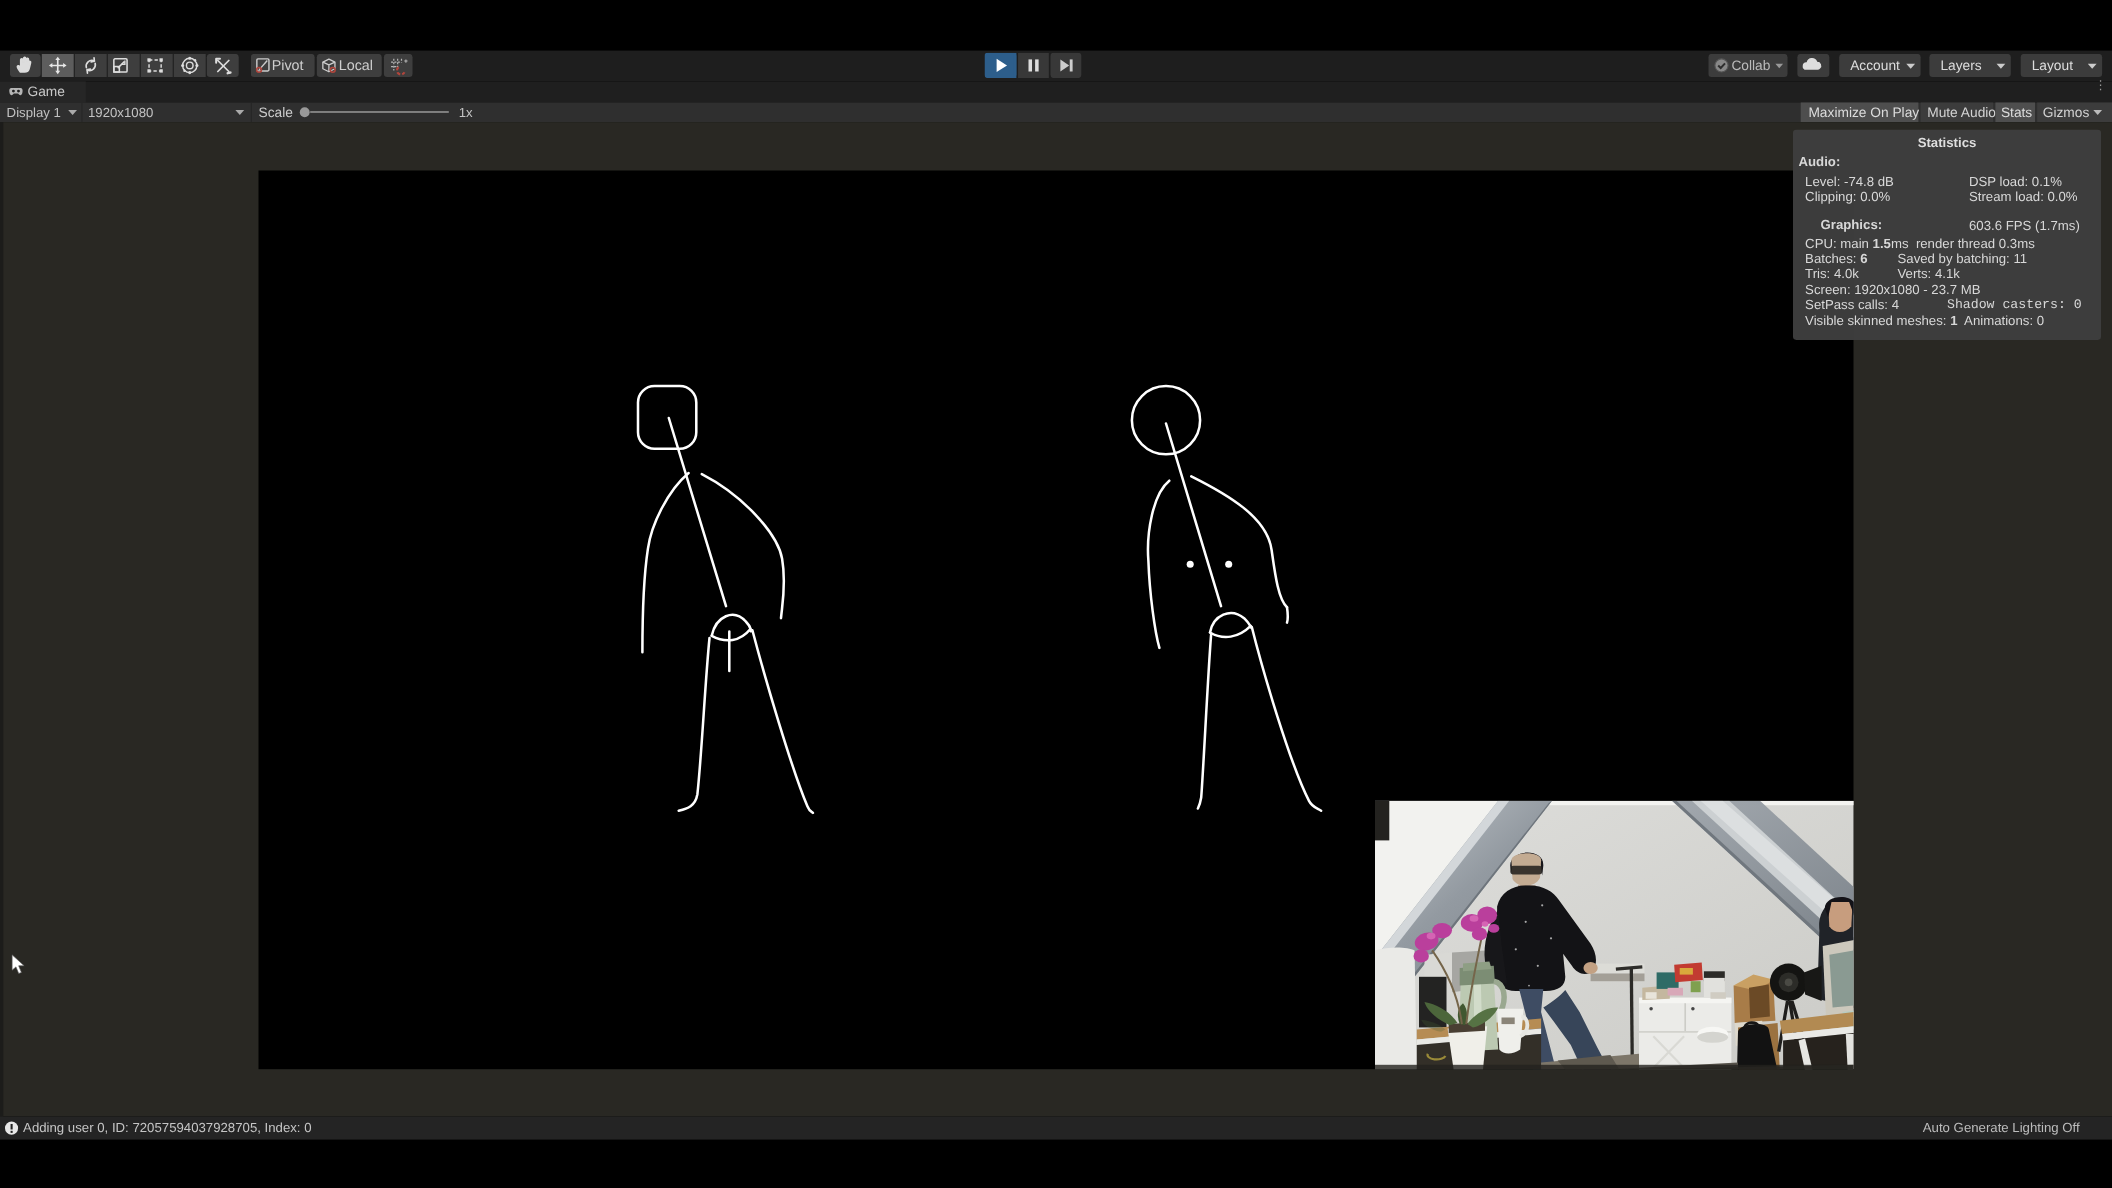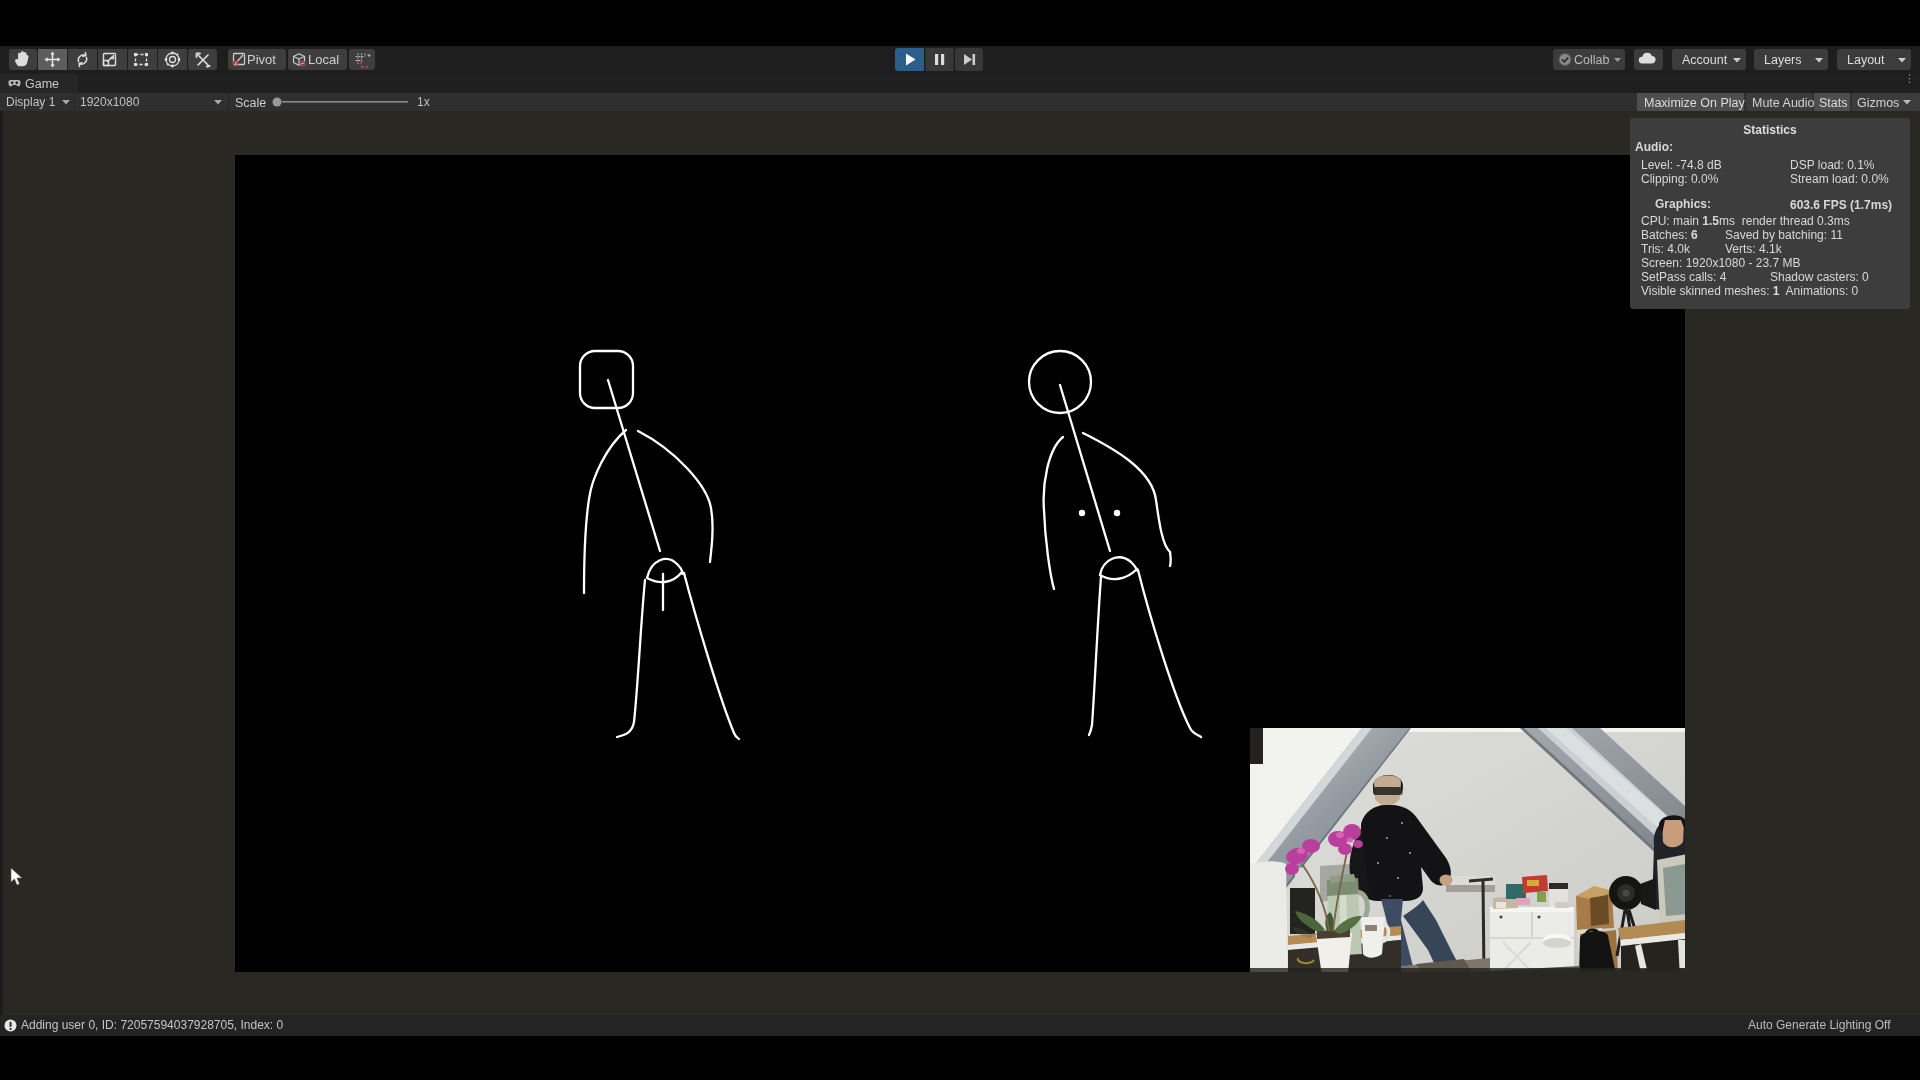--- a/index.html
+++ b/index.html
@@ -380,29 +380,29 @@
   </div>
 
   <div id="stats" class="abs" style="left:1630px;top:118px;width:280px;height:191px;background:rgba(62,62,62,0.96);color:#d8d8d8;font-size:12px;border-radius:3px;padding-left:31px;">
     <div class="abs" style="left:0;top:5px;width:280px;text-align:center;font-weight:bold;color:#dedede;">Statistics</div>
     <div class="abs" style="left:5px;top:22px;font-weight:bold;">Audio:</div>
     <div class="abs" style="left:11px;top:40px;">Level: -74.8 dB</div>
     <div class="abs" style="left:160px;top:40px;">DSP load: 0.1%</div>
     <div class="abs" style="left:11px;top:54px;">Clipping: 0.0%</div>
     <div class="abs" style="left:160px;top:54px;">Stream load: 0.0%</div>
     <div class="abs" style="left:5px;top:79px;font-weight:bold;margin-left:20px;">Graphics:</div>
-    <div class="abs" style="left:160px;top:80px;font-weight:bold;">603.6 FPS (1.7ms)</div>
+    <div class="abs" style="left:160px;top:80px;">603.6 FPS (1.7ms)</div>
     <div class="abs" style="left:11px;top:96px;">CPU: main <b>1.5</b>ms&nbsp; render thread 0.3ms</div>
     <div class="abs" style="left:11px;top:110px;">Batches: <b>6</b></div>
     <div class="abs" style="left:95px;top:110px;text-align:right;">Saved by batching: 11</div>
     <div class="abs" style="left:11px;top:124px;">Tris: 4.0k</div>
     <div class="abs" style="left:95px;top:124px;">Verts: 4.1k</div>
     <div class="abs" style="left:11px;top:138px;">Screen: 1920x1080 - 23.7 MB</div>
     <div class="abs" style="left:11px;top:152px;">SetPass calls: 4</div>
-    <div class="abs" style="left:140px;top:152px;">Shadow casters: 0</div>
+    <div class="abs" style="left:140px;top:152px;font-family:Liberation Mono, monospace;">Shadow casters: 0</div>
     <div class="abs" style="left:11px;top:166px;">Visible skinned meshes: <b>1</b>&nbsp; Animations: 0</div>
   </div>
 
   <div class="abs" style="left:0;top:1015px;width:1920px;height:21px;background:#242424;"></div>
   <div id="statusbar" class="abs" style="left:0;top:1015px;width:1920px;height:21px;color:#c5c5c5;font-size:12px;">
     <svg class="abs" style="left:4px;top:4px;" width="13" height="13" viewBox="0 0 13 13">
       <circle cx="6.5" cy="6.5" r="6" fill="#e8e8e8"></circle>
       <rect x="5.6" y="2.8" width="1.9" height="5" fill="#222"></rect>
       <rect x="5.6" y="9" width="1.9" height="1.9" fill="#222"></rect>
     </svg>

